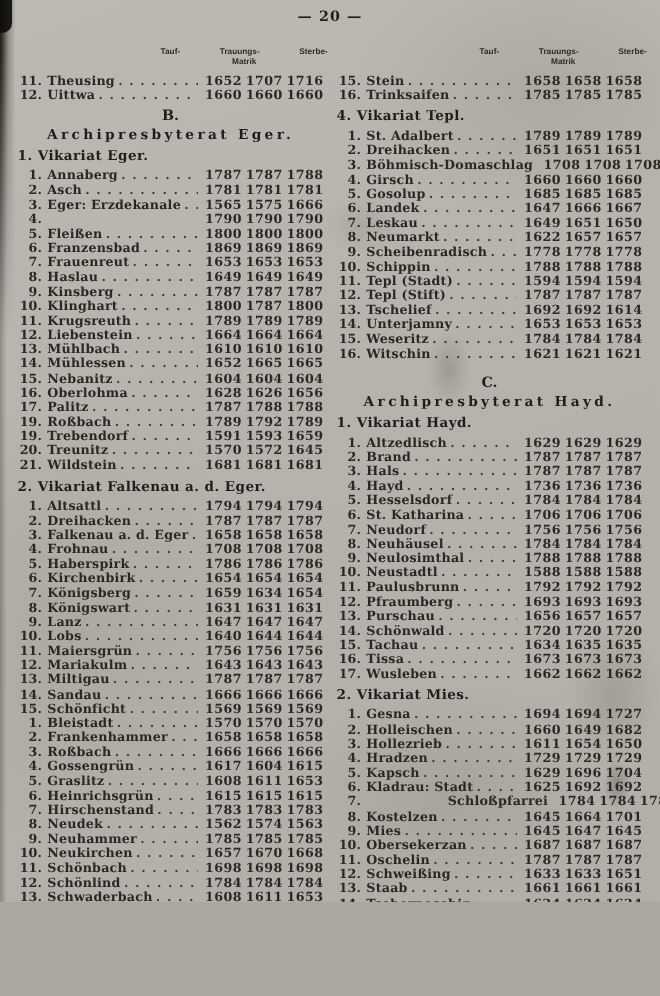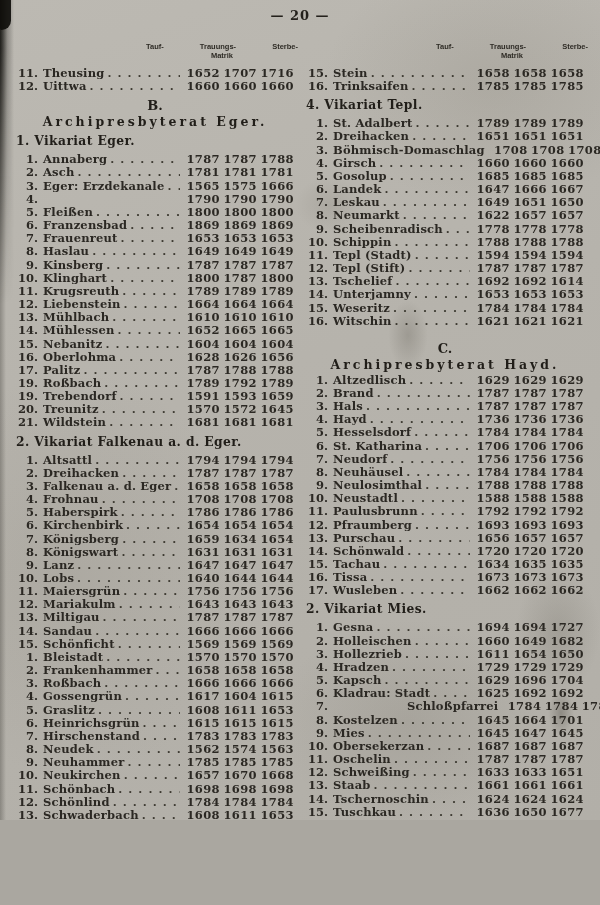--- a/index.html
+++ b/index.html
@@ -657,20 +657,21 @@
       <div class="row">
         <span class="num">16.</span>
         <span class="nm">Witschin</span>
         <span class="lead"></span>
         <span class="yr">1621</span>
         <span class="yr">1621</span>
         <span class="yr">1621</span>
       </div>
       <div class="letter">C.</div>
       <div class="archi">Archipresbyterat Hayd.</div>
+      <div class="vikariat">1. Vikariat Hayd.</div>
       <div class="row">
         <span class="num">1.</span>
         <span class="nm">Altzedlisch</span>
         <span class="lead"></span>
         <span class="yr">1629</span>
         <span class="yr">1629</span>
         <span class="yr">1629</span>
       </div>
       <div class="row">
         <span class="num">2.</span>

